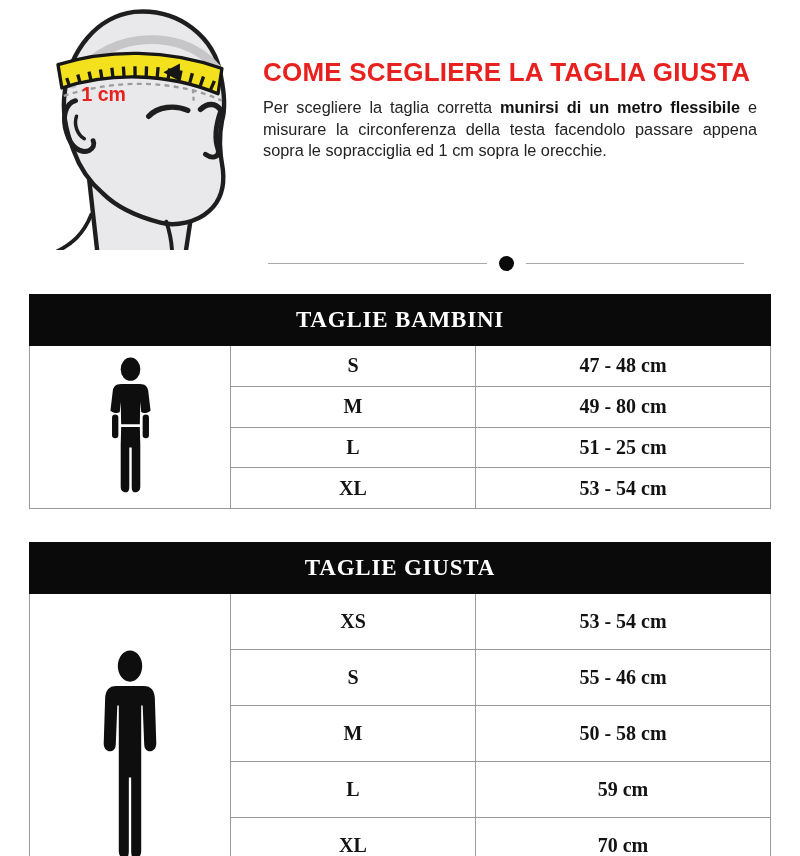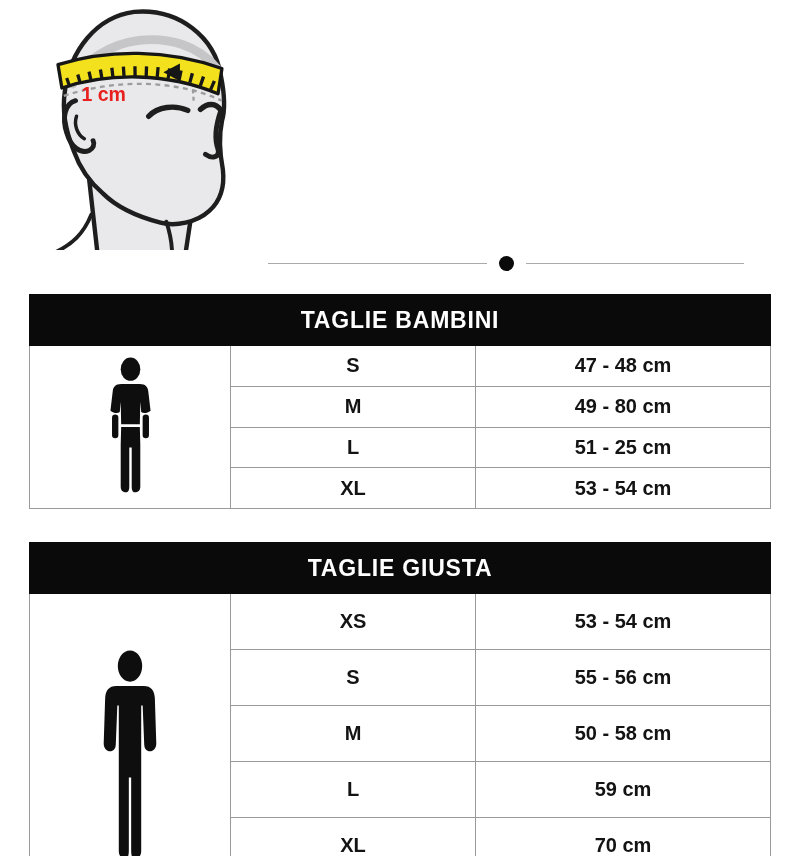--- a/index.html
+++ b/index.html
@@ -64,20 +64,21 @@
     margin: 0 12px;
     flex: 0 0 auto;
   }
 
   
   table.size-table {
     border-collapse: collapse;
     width: 741px;
     margin: 23px 8px 0 29px;
     table-layout: fixed;
+    font-family: Liberation Serif, serif;
   }
   table.size-table.adults { margin-top: 33px; }
   table.size-table th {
     background: #0a0a0a;
     color: #ffffff;
     height: 51px;
     font-size: 23px;
     font-weight: 700;
     letter-spacing: 0.8px;
     text-align: center;
@@ -135,20 +136,22 @@
       <path d="M131,113 C140,103 158,101 171,107" fill="none" stroke="#1e1e1e" stroke-width="5.5" stroke-linecap="round"></path>
       <path d="M184,106 C191,99 200,99 205,107" fill="none" stroke="#1e1e1e" stroke-width="5.5" stroke-linecap="round"></path>
 
       <path d="M205,107 C200,121 198,136 202,147 C204,155 196,157 189,152" fill="none" stroke="#1e1e1e" stroke-width="5" stroke-linecap="round"></path>
 
       <path d="M149,221 C153,233 155,244 155,256" fill="none" stroke="#1e1e1e" stroke-width="4" stroke-linecap="round"></path>
     </svg>
   </div>
 
   <div class="intro-text">
+    <h1 class="guide-title">COME SCEGLIERE LA TAGLIA GIUSTA</h1>
+    <p><span>Per scegliere la taglia corretta </span><b>munirsi di un metro flessibile</b><span> e misurare la circonferenza della testa facendolo passare appena sopra le sopracciglia ed 1 cm sopra le orecchie.</span></p>
   </div>
 </div>
 
 <div class="divider">
   <span class="line"></span>
   <span class="dot"></span>
   <span class="line"></span>
 </div>
 
 <table class="size-table children">
@@ -209,21 +212,21 @@
           <ellipse cx="35" cy="16.5" rx="12.5" ry="16" fill="#0e0e0e"></ellipse>
           <path d="M21,37 L49,37 C57,37 60,42 60.5,49 L62,96 C62,101 59,104 55.5,104 C52,104 49.8,101.5 49.6,97 L48,57 L46.5,57 L46.5,118 L23.5,118 L23.5,57 L22,57 L20.4,97 C20.2,101.5 18,104 14.5,104 C11,104 8,101 8,96 L9.5,49 C10,42 13,37 21,37 Z" fill="#0e0e0e"></path>
           <path d="M23.5,118 L46.5,118 L46.5,206 C46.5,211.5 43.8,214 40.2,214 C36.8,214 36.2,210 36.2,206 L36.2,131 L33.8,131 L33.8,206 C33.8,210 33.2,214 29.8,214 C26.2,214 23.5,211.5 23.5,206 Z" fill="#0e0e0e"></path>
         </svg>
       </td>
       <td>XS</td>
       <td>53 - 54 cm</td>
     </tr>
     <tr>
       <td>S</td>
-      <td>55 - 56 cm</td>
+      <td>55 - 46 cm</td>
     </tr>
     <tr>
       <td>M</td>
       <td>50 - 58 cm</td>
     </tr>
     <tr>
       <td>L</td>
       <td>59 cm</td>
     </tr>
     <tr>

